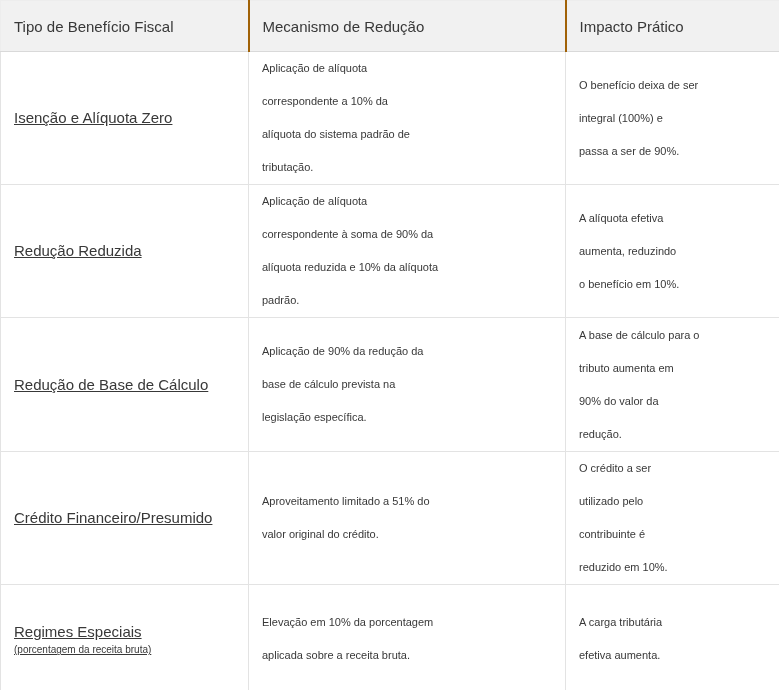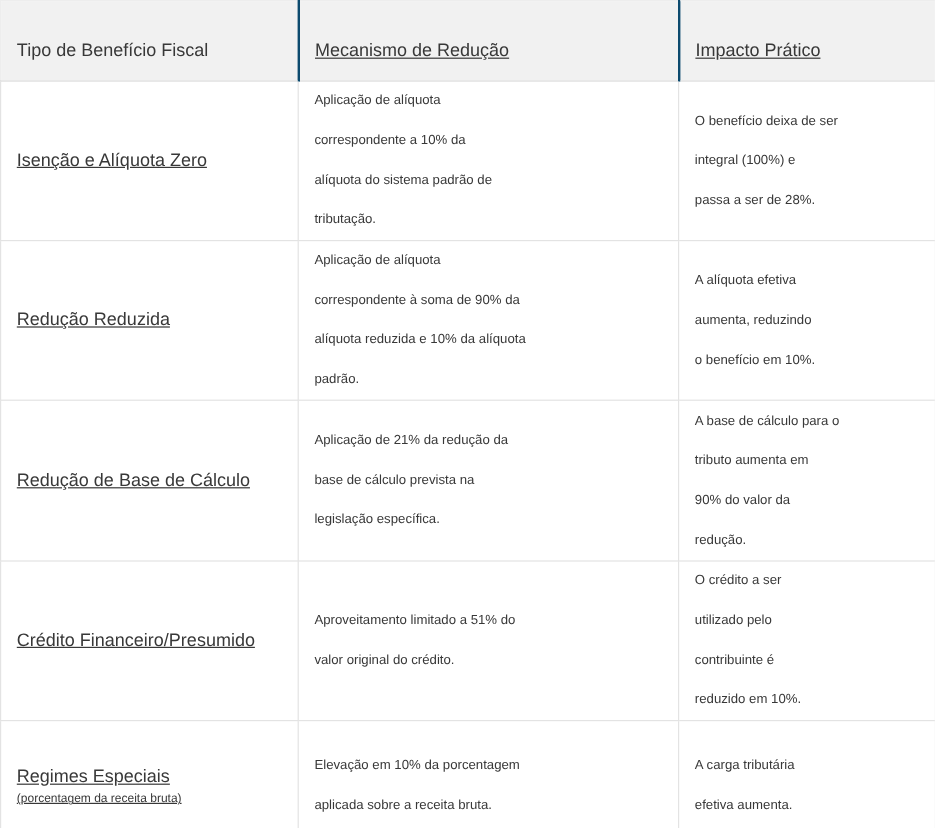--- a/index.html
+++ b/index.html
@@ -13,28 +13,28 @@
     width: 779px;
     font-family: "Liberation Sans", sans-serif;
     color: #383838;
   }
   th {
     background: #f1f1f1;
     font-weight: 400;
     font-size: 15px;
     text-align: left;
     height: 50px;
-    padding: 16px 10px 0 13px;
+    padding: 0 10px 0 13px;
     vertical-align: middle;
     border-top: 1px solid #ededed;
     border-bottom: 1px solid #d9d9d9;
     overflow: hidden;
   }
   th.h1 { border-left: 1px solid #ededed; }
-  th.h2, th.h3 { border-left: 2px solid #0c4a6e; text-decoration: underline; }
+  th.h2, th.h3 { border-left: 2px solid #a16207; }
   th.h3 { border-right: 1px solid #ededed; }
   td {
     background: #ffffff;
     border: 1px solid #e3e3e3;
     vertical-align: middle;
     padding: 0 10px 0 13px;
     overflow: hidden;
   }
   td.c1 {
     font-size: 15px;
@@ -74,35 +74,35 @@
   </thead>
   <tbody>
     <tr class="r1">
       <td class="c1">Isenção e Alíquota Zero</td>
       <td class="c2">Aplicação de alíquota
 correspondente a 10% da
 alíquota do sistema padrão de
 tributação.</td>
       <td class="c3">O benefício deixa de ser
 integral (100%) e
-passa a ser de 28%.</td>
+passa a ser de 90%.</td>
     </tr>
     <tr class="r2">
       <td class="c1">Redução Reduzida</td>
       <td class="c2">Aplicação de alíquota
 correspondente à soma de 90% da
 alíquota reduzida e 10% da alíquota
 padrão.</td>
       <td class="c3">A alíquota efetiva
 aumenta, reduzindo
 o benefício em 10%.</td>
     </tr>
     <tr class="r3">
       <td class="c1">Redução de Base de Cálculo</td>
-      <td class="c2">Aplicação de 21% da redução da
+      <td class="c2">Aplicação de 90% da redução da
 base de cálculo prevista na
 legislação específica.</td>
       <td class="c3">A base de cálculo para o
 tributo aumenta em
 90% do valor da
 redução.</td>
     </tr>
     <tr class="r4">
       <td class="c1">Crédito Financeiro/Presumido</td>
       <td class="c2">Aproveitamento limitado a 51% do

